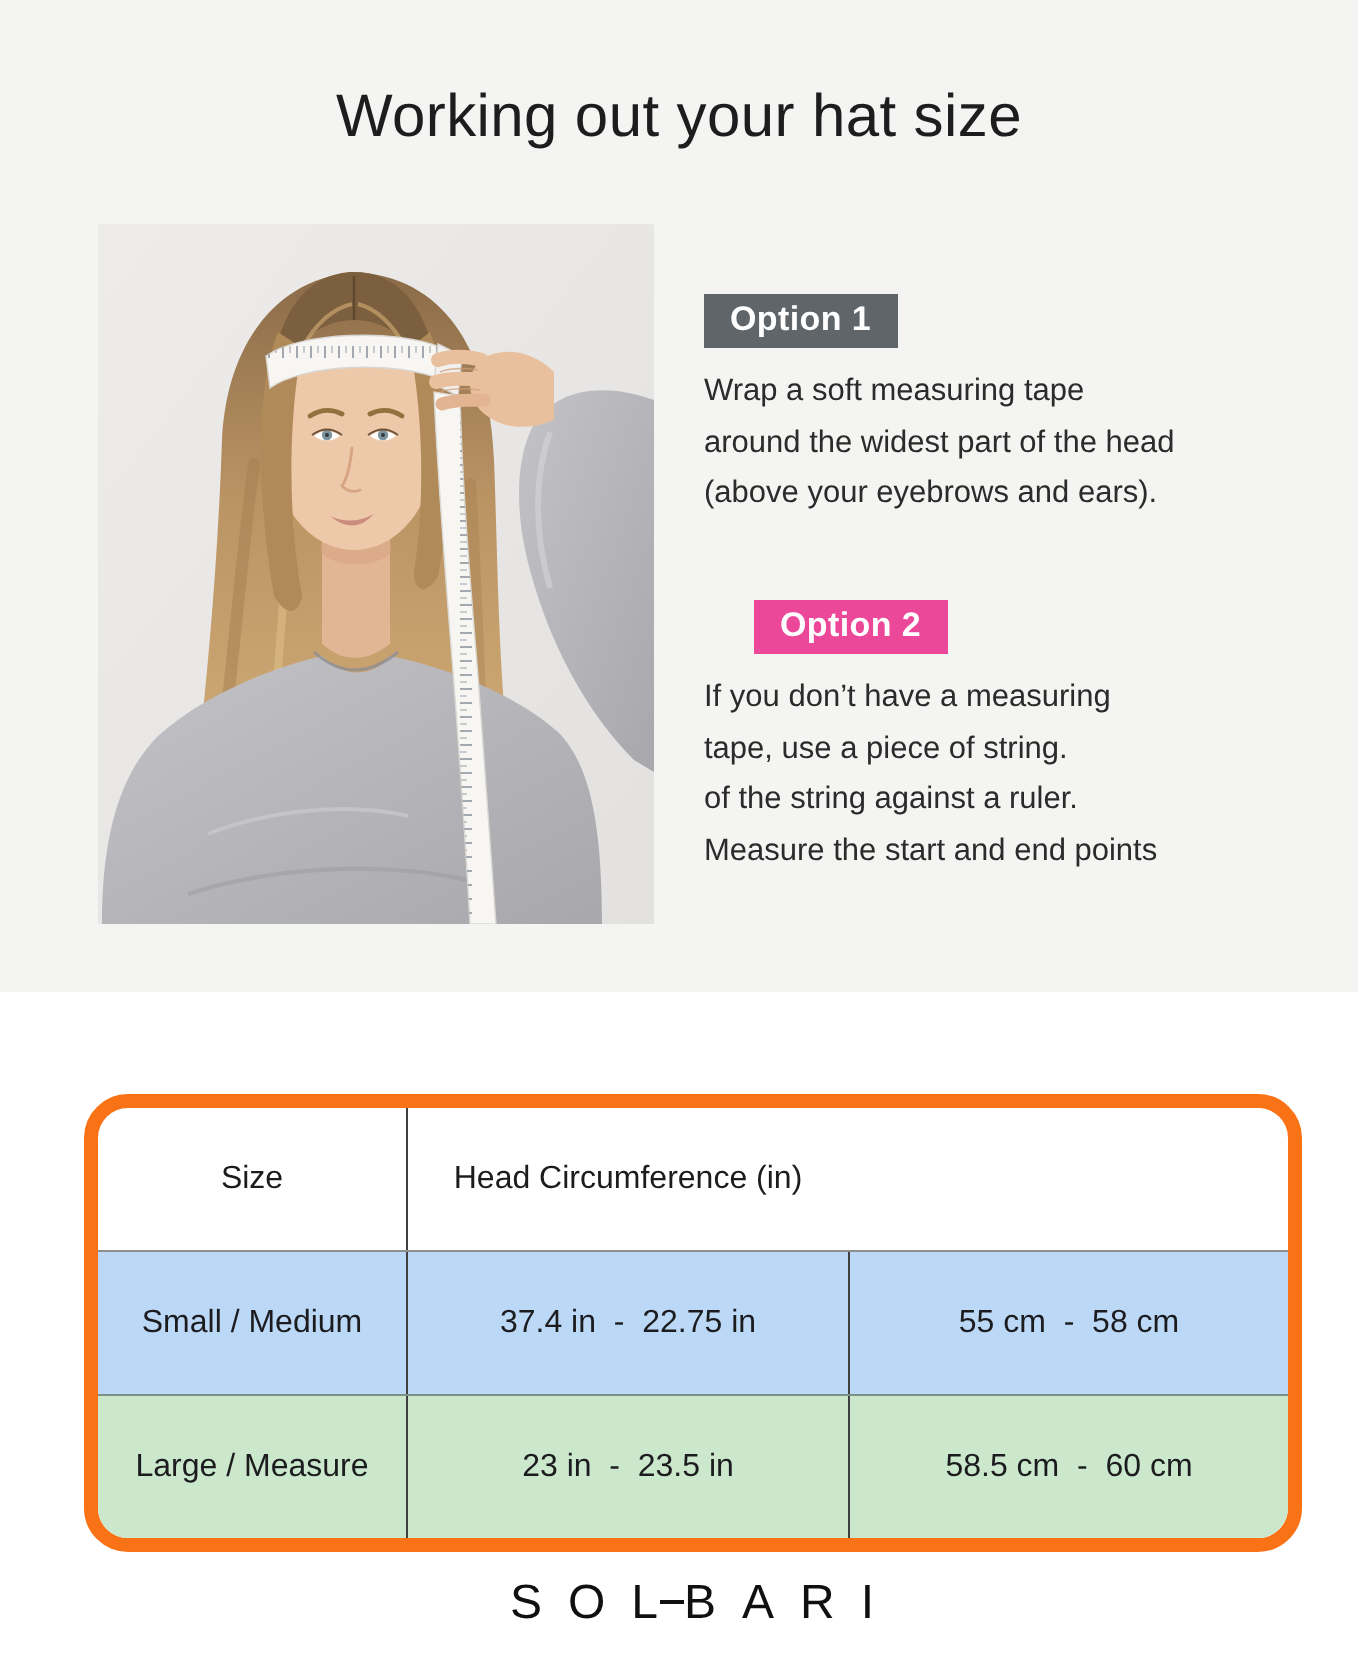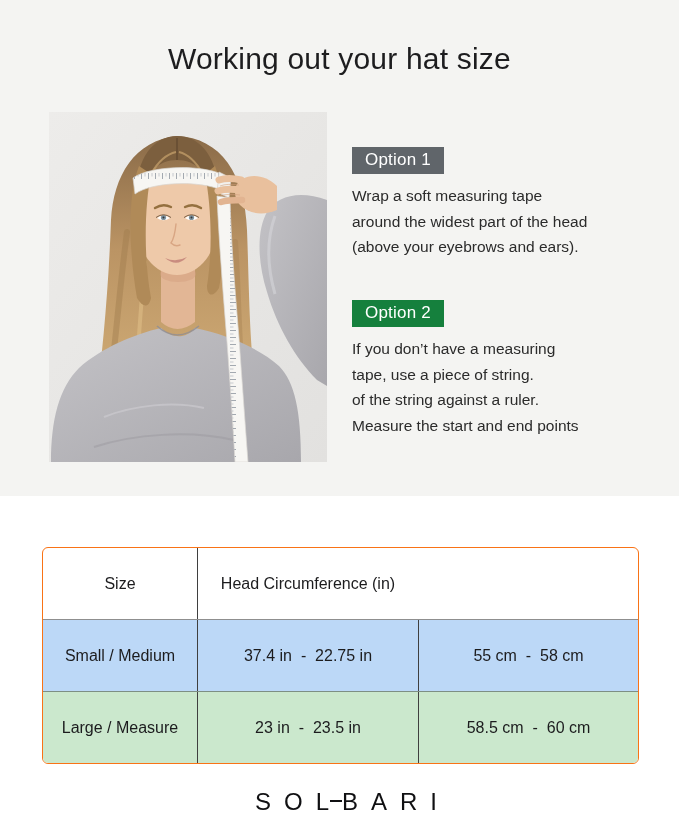--- a/index.html
+++ b/index.html
@@ -15,30 +15,30 @@
   }
   .photo {
     position:absolute; left:49px; top:112px; width:278px; height:350px; margin:0;
   }
   .photo svg { display:block; width:278px; height:350px; }
   .options { position:absolute; left:352px; top:147px; width:300px; }
   .option { position:absolute; left:0; }
   .option-1 { top:0; }
   .option-2 { top:153px; }
   .badge {
-    display:inline-block; color:#ffffff; font-size:17px; font-weight:400;
+    display:inline-block; color:#ffffff; font-size:17px; font-weight:700;
     line-height:20px; padding:3px 13px 4px 13px; letter-spacing:0.2px;
   }
   .option-text { margin:9px 0 0 0; font-size:15.5px; line-height:25.5px; color:#2b2b2b; }
   .line { display:block; white-space:pre; }
   
   .bottom-section { position:absolute; left:0; top:496px; width:679px; height:332px; background:#ffffff; }
   .size-table {
     position:absolute; left:42px; top:51px; width:595px;
-    border:1px solid #f97316; border-radius:6px; overflow:hidden; background:#ffffff;
+    border:7px solid #f97316; border-radius:22px; overflow:hidden; background:#ffffff;
   }
   .t-row { display:grid; grid-template-columns:154px 221px 1fr; height:71px; }
   .t-row + .t-row { border-top:1px solid #8f8f8f; }
   .t-row.row-data + .t-row.row-data { border-top:1px solid #7d8f84; }
   .t-cell {
     display:flex; align-items:center; justify-content:center;
     font-size:16px; color:#1c1c1e; white-space:pre;
   }
   .t-cell + .t-cell { border-left:1px solid #3f3f3f; }
   .brand-logo {
@@ -161,21 +161,21 @@
     <div class="options">
       <div class="option option-1">
         <span class="badge" style="background-color: rgb(96, 101, 106);">Option 1</span>
         <p class="option-text">
           <span class="line">Wrap a soft measuring tape</span>
           <span class="line">around the widest part of the head</span>
           <span class="line">(above your eyebrows and ears).</span>
         </p>
       </div>
       <div class="option option-2">
-        <span class="badge" style="background-color: #15803d;">Option 2</span>
+        <span class="badge" style="background-color: #ec4899; margin-left: 25px;">Option 2</span>
         <p class="option-text">
           <span class="line">If you don’t have a measuring</span>
           <span class="line">tape, use a piece of string.</span>
           <span class="line">of the string against a ruler.</span>
           <span class="line">Measure the start and end points</span>
         </p>
       </div>
     </div>
   </section>
 

